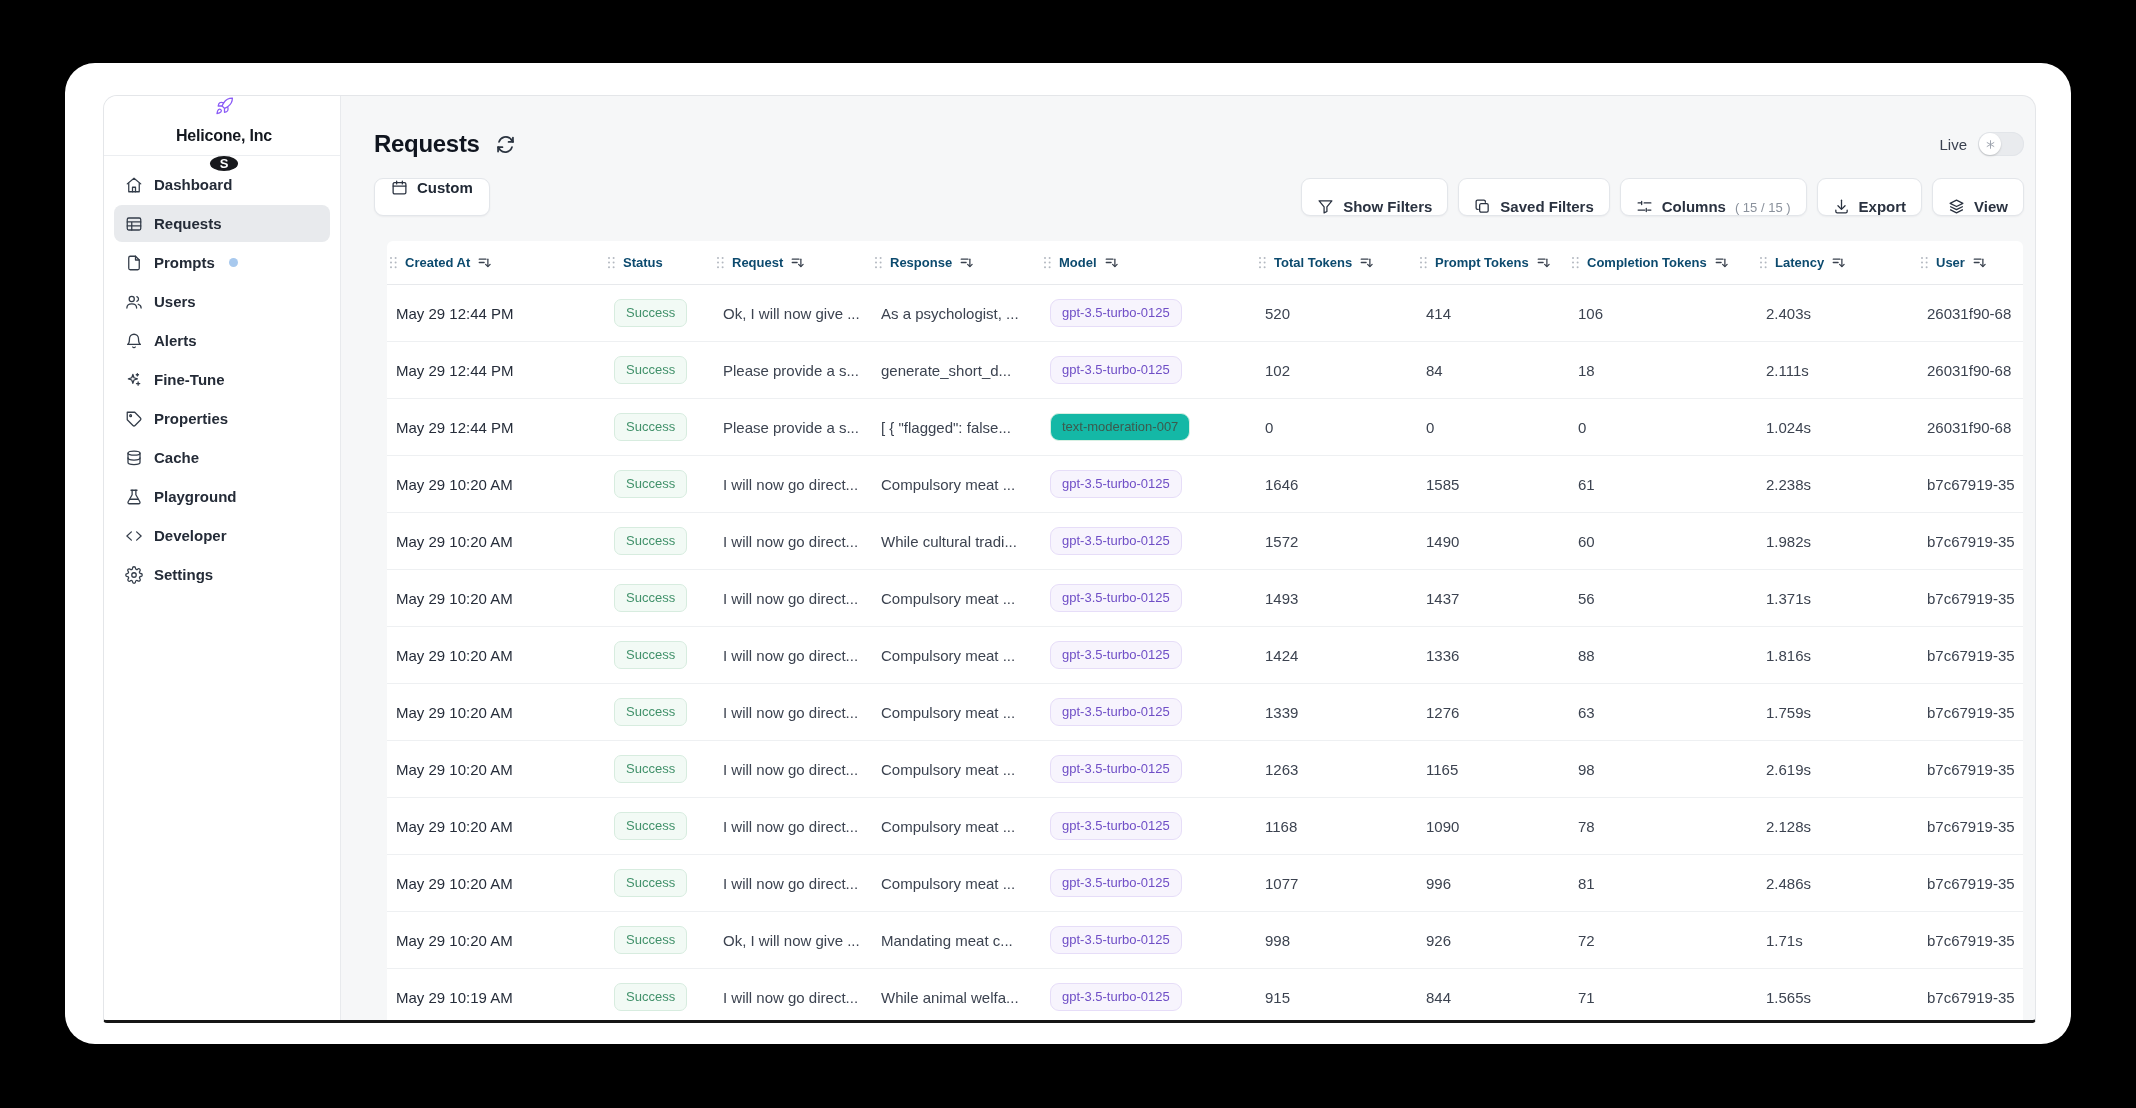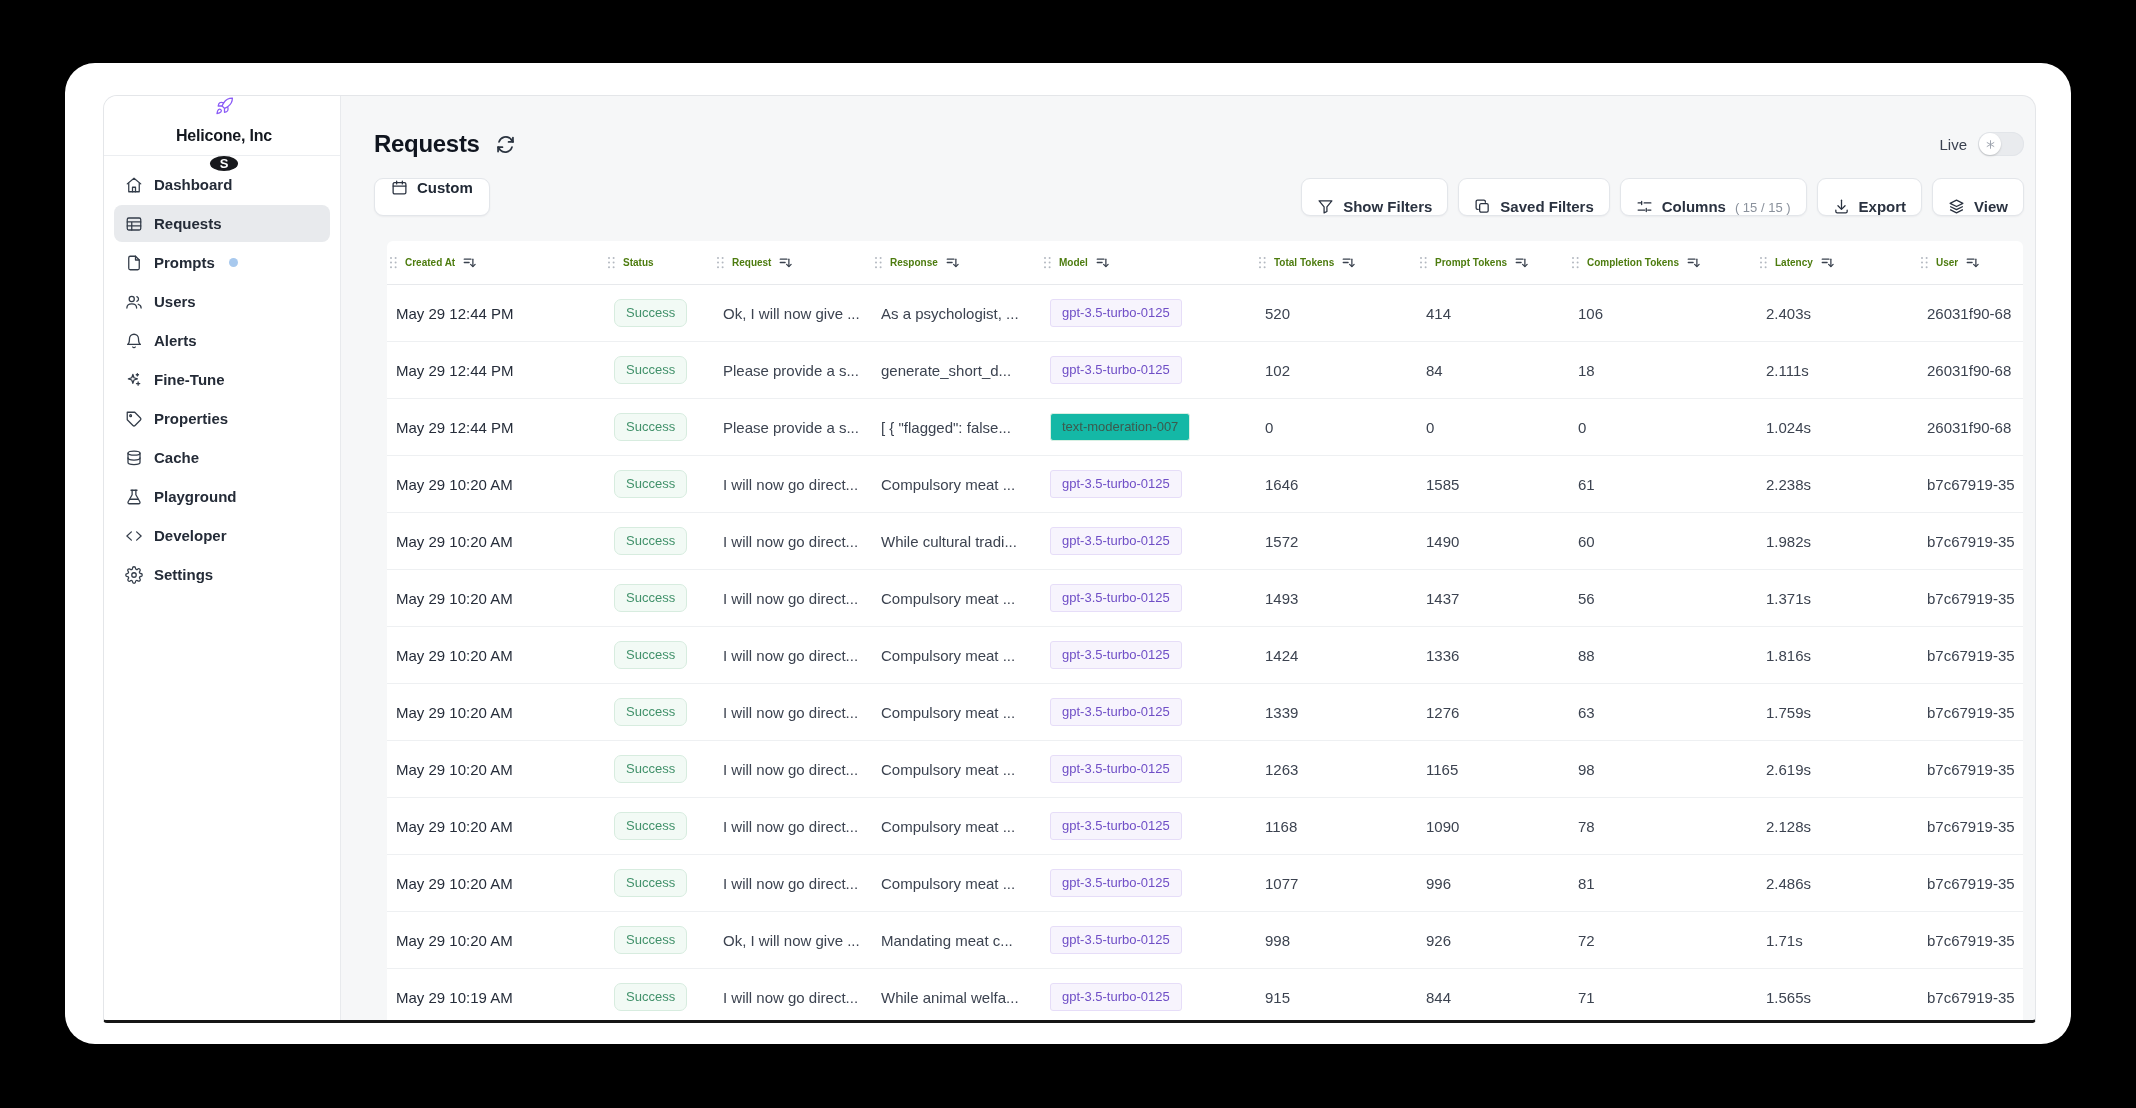--- a/index.html
+++ b/index.html
@@ -45,33 +45,33 @@
           border:1px solid #e3e6ea; border-radius:9px; font-size:15px; font-weight:600; color:#2a3240;
           box-shadow:0 1px 2px rgba(16,24,40,.05); white-space:nowrap; }
   .tbtn .ic { display:flex; color:#2a3240; }
   .count { color:#8a919c; font-size:13px; font-weight:500; }
 
   
   .table-card { position:absolute; left:46px; right:12px; top:145px; bottom:0; background:#fff;
                 border-radius:6px 6px 0 0; overflow:hidden; }
   .thead { display:flex; height:44px; align-items:center; border-bottom:1px solid #e7e9ec; }
   .tr { display:flex; height:57px; align-items:center; border-bottom:1px solid #eef0f2; }
-  .th { display:flex; align-items:center; gap:7px; font-size:10px; font-weight:600; color:#4d7c0f;
+  .th { display:flex; align-items:center; gap:7px; font-size:13px; font-weight:600; color:#0c4a6e;
         padding-left:3px; white-space:nowrap; overflow:hidden; flex:0 0 auto; }
   .td { font-size:15px; color:#3c4350; padding-left:9px; white-space:nowrap; overflow:hidden; flex:0 0 auto; }
   .td.strong { color:#262d3a; font-weight:500; }
   .w0{width:218px}.w1{width:109px}.w2{width:158px}.w3{width:169px}.w4{width:215px}
   .w5{width:161px}.w6{width:152px}.w7{width:188px}.w8{width:161px}.w9{width:160px}
   .grip { width:8px; height:12px; position:relative; flex:0 0 auto; }
   .grip::before { content:""; position:absolute; left:0; top:0; width:2.4px; height:2.4px; border-radius:50%; background:#b3b8c0;
     box-shadow:0 4.6px 0 #b3b8c0, 0 9.2px 0 #b3b8c0, 4.6px 0 0 #b3b8c0, 4.6px 4.6px 0 #b3b8c0, 4.6px 9.2px 0 #b3b8c0; }
   .sort-ic { color:#39414e; flex:0 0 auto; }
   .badge { display:inline-block; font-size:13px; font-weight:500; padding:5px 11px; border-radius:7px; line-height:1.2; }
   .badge.success { background:#f2faf5; color:#41916a; border:1px solid #d7ecdf; }
-  .badge.model { border-radius:3px; }
+  .badge.model { border-radius:9px; }
   .badge.purple { background:#f7f4fd; color:#6f4ec6; border:1px solid #e6ddf8; }
   .badge.teal { background:#14b8a6; color:#3c5a4e; border:1px solid #d8f0e3; }
 </style>
 </head>
 <body>
 
 <div class="window">
   <div class="app">
 
     <div class="sidebar">

